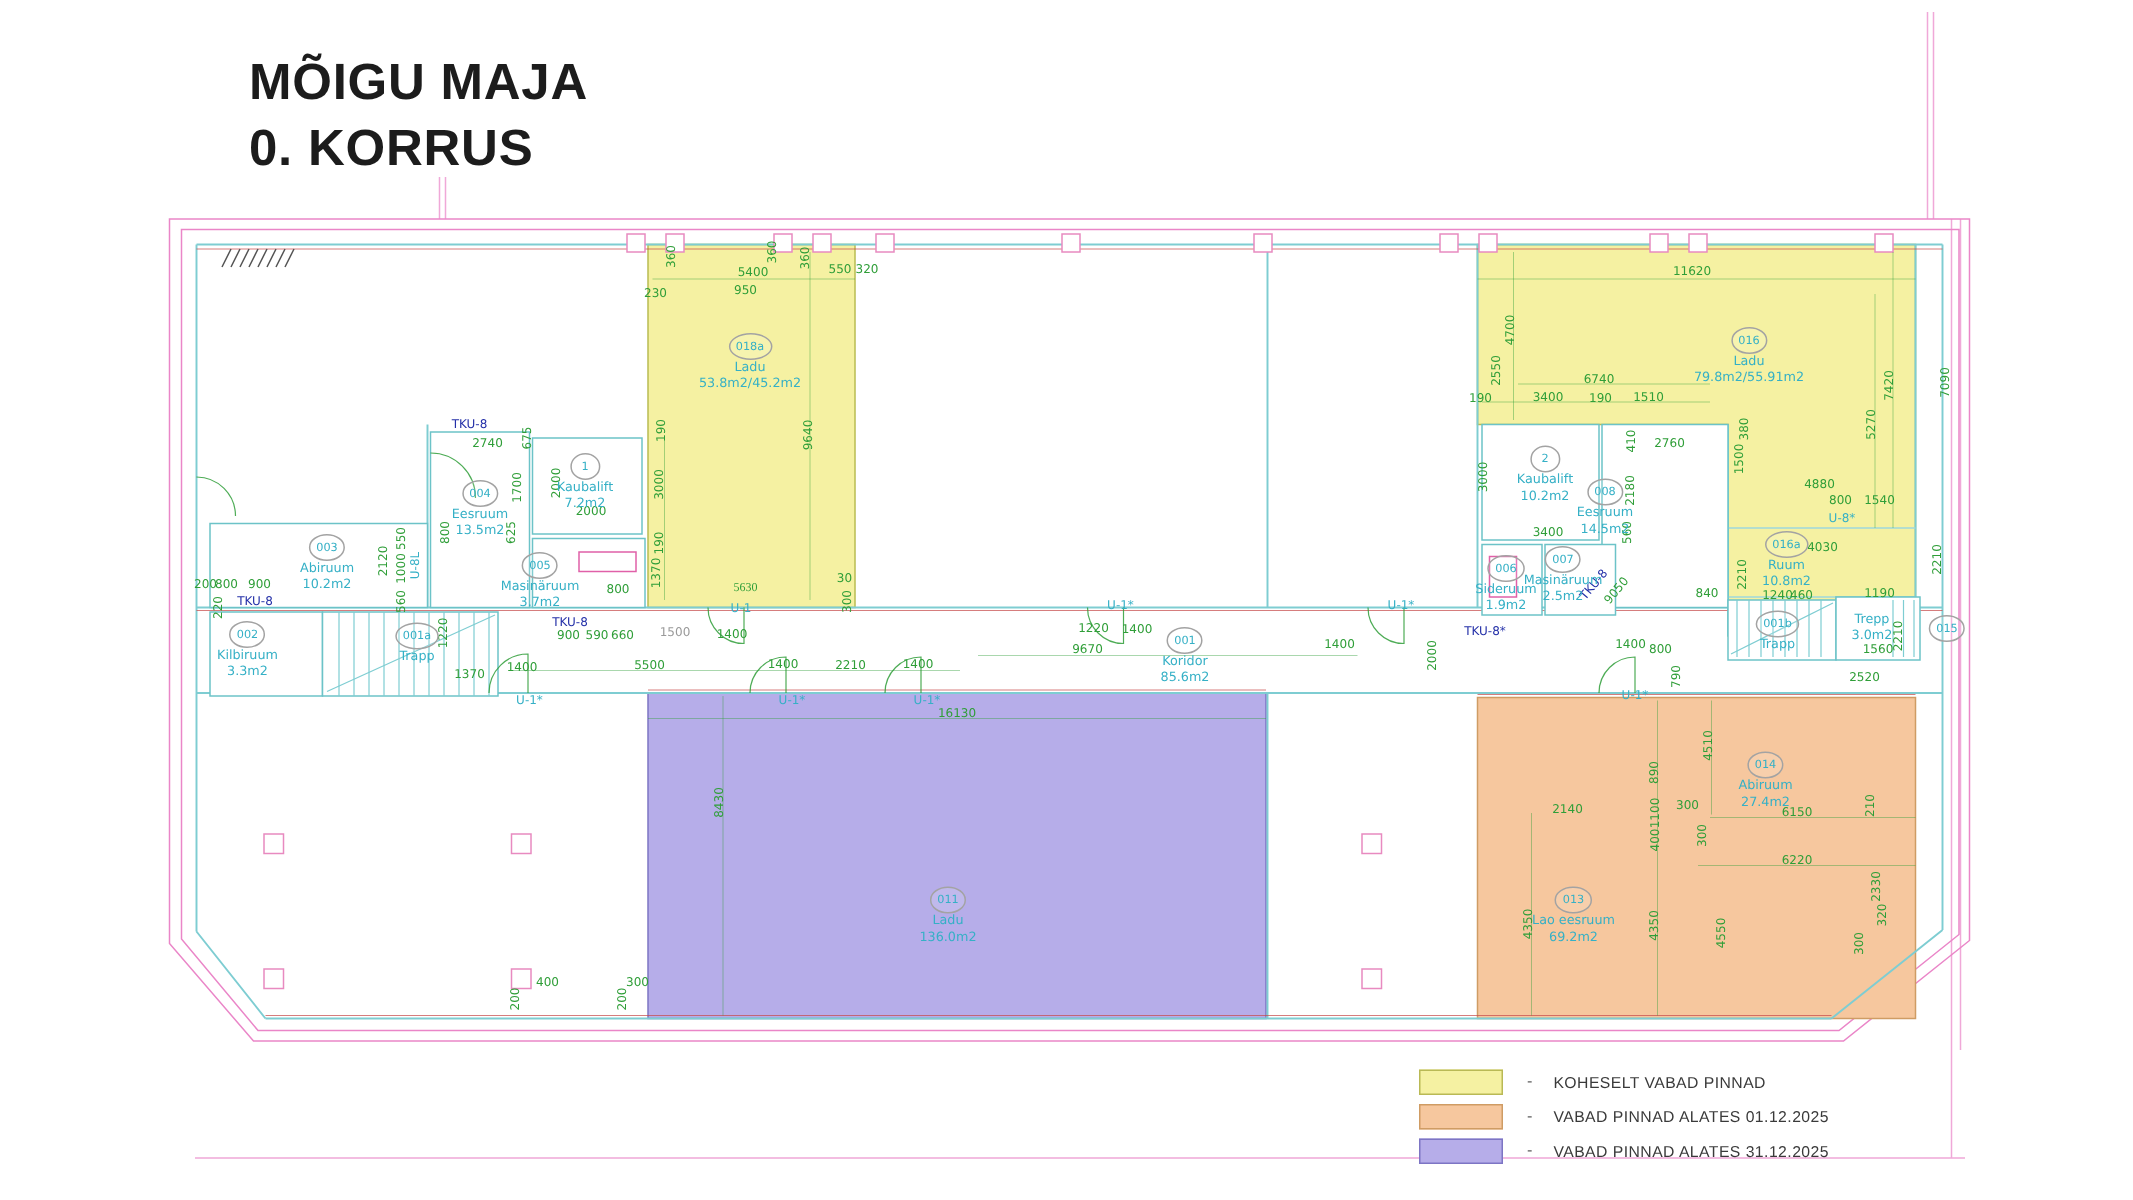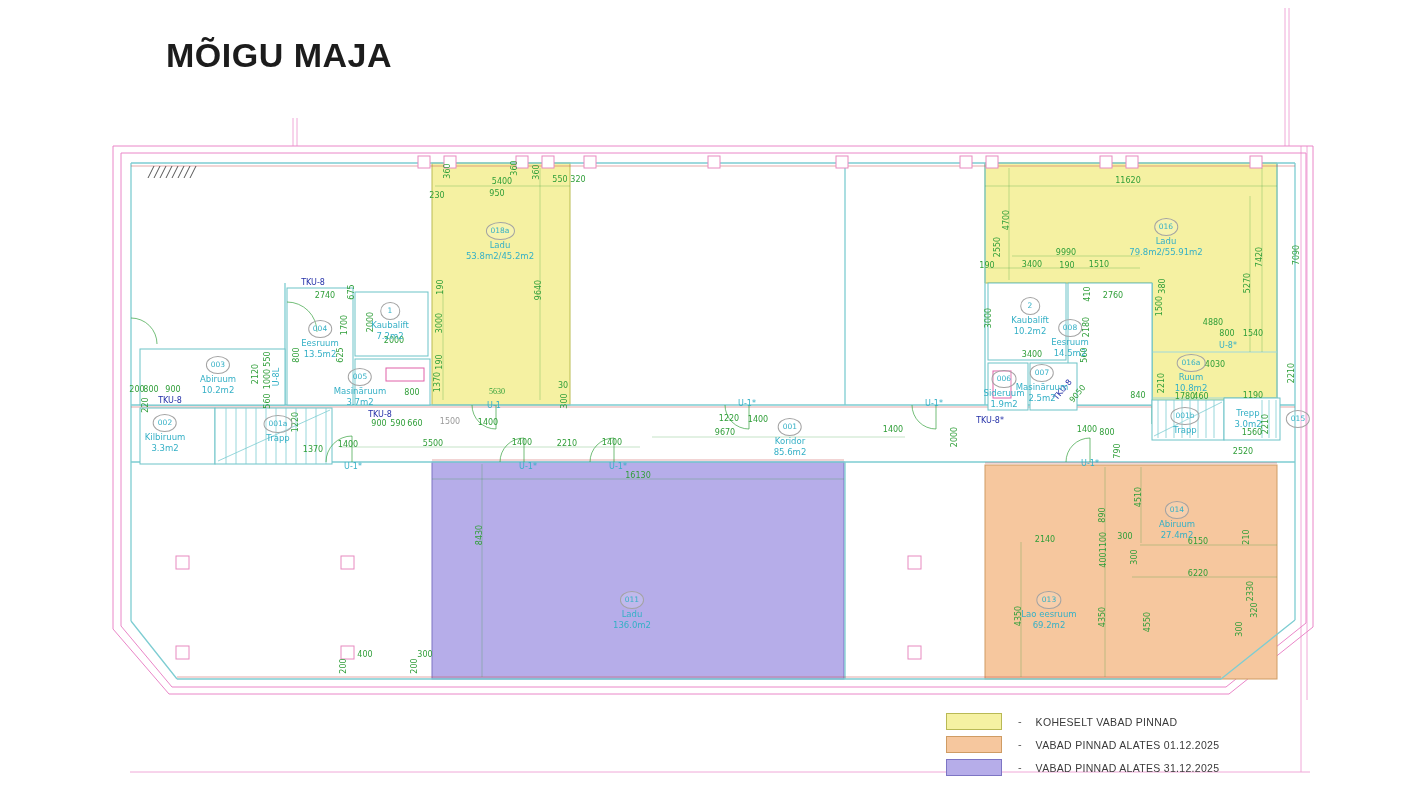--- a/index.html
+++ b/index.html
@@ -140,20 +140,21 @@
       <path class="da" d="M472,405 A24,24 0 0 0 496,429 L496,405"></path>
       <path class="da" d="M725,405 A24,24 0 0 0 749,429 L749,405"></path>
       <path class="da" d="M912,405 A24,24 0 0 0 936,429 L936,405"></path>
       <path class="da" d="M287,302 A30,30 0 0 1 317,332"></path>
       <path class="da" d="M131,318 A26,26 0 0 1 157,344"></path>
     </g>
   </svg>
 
   <div class="title">
     <div>MÕIGU MAJA</div>
+    <div>0. KORRUS</div>
   </div>
 
   <div id="plan-annotations">
       <span class="ann g" style="left: 502px; top: 182px; transform: translate(-50%, -50%);">5400</span>
       <span class="ann g" style="left: 497px; top: 194px; transform: translate(-50%, -50%);">950</span>
       <span class="ann g" style="left: 560px; top: 180px; transform: translate(-50%, -50%);">550</span>
       <span class="ann g" style="left: 578px; top: 180px; transform: translate(-50%, -50%);">320</span>
       <span class="ann g" style="left: 437px; top: 196px; transform: translate(-50%, -50%);">230</span>
       <span class="ann g" style="left: 448px; top: 171px; transform: translate(-50%, -50%) rotate(-90deg);">360</span>
       <span class="ann g" style="left: 515px; top: 168px; transform: translate(-50%, -50%) rotate(-90deg);">360</span>
@@ -208,35 +209,35 @@
       <span class="ann g" style="left: 1032px; top: 355px; transform: translate(-50%, -50%);">3400</span>
       <span class="ann g" style="left: 1087px; top: 327px; transform: translate(-50%, -50%) rotate(-90deg);">2180</span>
       <span class="ann g" style="left: 1113px; top: 296px; transform: translate(-50%, -50%);">2760</span>
       <span class="ann g" style="left: 1088px; top: 294px; transform: translate(-50%, -50%) rotate(-90deg);">410</span>
       <span class="ann g" style="left: 1085px; top: 355px; transform: translate(-50%, -50%) rotate(-90deg);">560</span>
       <span class="ann g" style="left: 1138px; top: 396px; transform: translate(-50%, -50%);">840</span>
       <span class="ann g" style="left: 1078px; top: 394px; transform: translate(-50%, -50%) rotate(-50deg);">9050</span>
       <span class="ann g" style="left: 1128px; top: 181px; transform: translate(-50%, -50%);">11620</span>
       <span class="ann g" style="left: 1007px; top: 220px; transform: translate(-50%, -50%) rotate(-90deg);">4700</span>
       <span class="ann g" style="left: 998px; top: 247px; transform: translate(-50%, -50%) rotate(-90deg);">2550</span>
-      <span class="ann g" style="left: 1066px; top: 253px; transform: translate(-50%, -50%);">9990</span>
+      <span class="ann g" style="left: 1066px; top: 253px; transform: translate(-50%, -50%);">6740</span>
       <span class="ann g" style="left: 1032px; top: 265px; transform: translate(-50%, -50%);">3400</span>
       <span class="ann g" style="left: 987px; top: 266px; transform: translate(-50%, -50%);">190</span>
       <span class="ann g" style="left: 1067px; top: 266px; transform: translate(-50%, -50%);">190</span>
       <span class="ann g" style="left: 1099px; top: 265px; transform: translate(-50%, -50%);">1510</span>
       <span class="ann g" style="left: 1260px; top: 257px; transform: translate(-50%, -50%) rotate(-90deg);">7420</span>
       <span class="ann g" style="left: 1248px; top: 283px; transform: translate(-50%, -50%) rotate(-90deg);">5270</span>
       <span class="ann g" style="left: 1163px; top: 286px; transform: translate(-50%, -50%) rotate(-90deg);">380</span>
       <span class="ann g" style="left: 1160px; top: 306px; transform: translate(-50%, -50%) rotate(-90deg);">1500</span>
       <span class="ann g" style="left: 1213px; top: 323px; transform: translate(-50%, -50%);">4880</span>
       <span class="ann g" style="left: 1227px; top: 334px; transform: translate(-50%, -50%);">800</span>
       <span class="ann g" style="left: 1253px; top: 334px; transform: translate(-50%, -50%);">1540</span>
       <span class="ann g" style="left: 1215px; top: 365px; transform: translate(-50%, -50%);">4030</span>
       <span class="ann g" style="left: 1162px; top: 383px; transform: translate(-50%, -50%) rotate(-90deg);">2210</span>
-      <span class="ann g" style="left: 1185px; top: 397px; transform: translate(-50%, -50%);">1780</span>
+      <span class="ann g" style="left: 1185px; top: 397px; transform: translate(-50%, -50%);">1240</span>
       <span class="ann g" style="left: 1201px; top: 397px; transform: translate(-50%, -50%);">460</span>
       <span class="ann g" style="left: 1253px; top: 396px; transform: translate(-50%, -50%);">1190</span>
       <span class="ann g" style="left: 1292px; top: 373px; transform: translate(-50%, -50%) rotate(-90deg);">2210</span>
       <span class="ann g" style="left: 1297px; top: 255px; transform: translate(-50%, -50%) rotate(-90deg);">7090</span>
       <span class="ann g" style="left: 1252px; top: 433px; transform: translate(-50%, -50%);">1560</span>
       <span class="ann g" style="left: 1266px; top: 424px; transform: translate(-50%, -50%) rotate(-90deg);">2210</span>
       <span class="ann g" style="left: 1243px; top: 452px; transform: translate(-50%, -50%);">2520</span>
       <span class="ann g" style="left: 1045px; top: 540px; transform: translate(-50%, -50%);">2140</span>
       <span class="ann g" style="left: 1103px; top: 515px; transform: translate(-50%, -50%) rotate(-90deg);">890</span>
       <span class="ann g" style="left: 1104px; top: 542px; transform: translate(-50%, -50%) rotate(-90deg);">1100</span>

